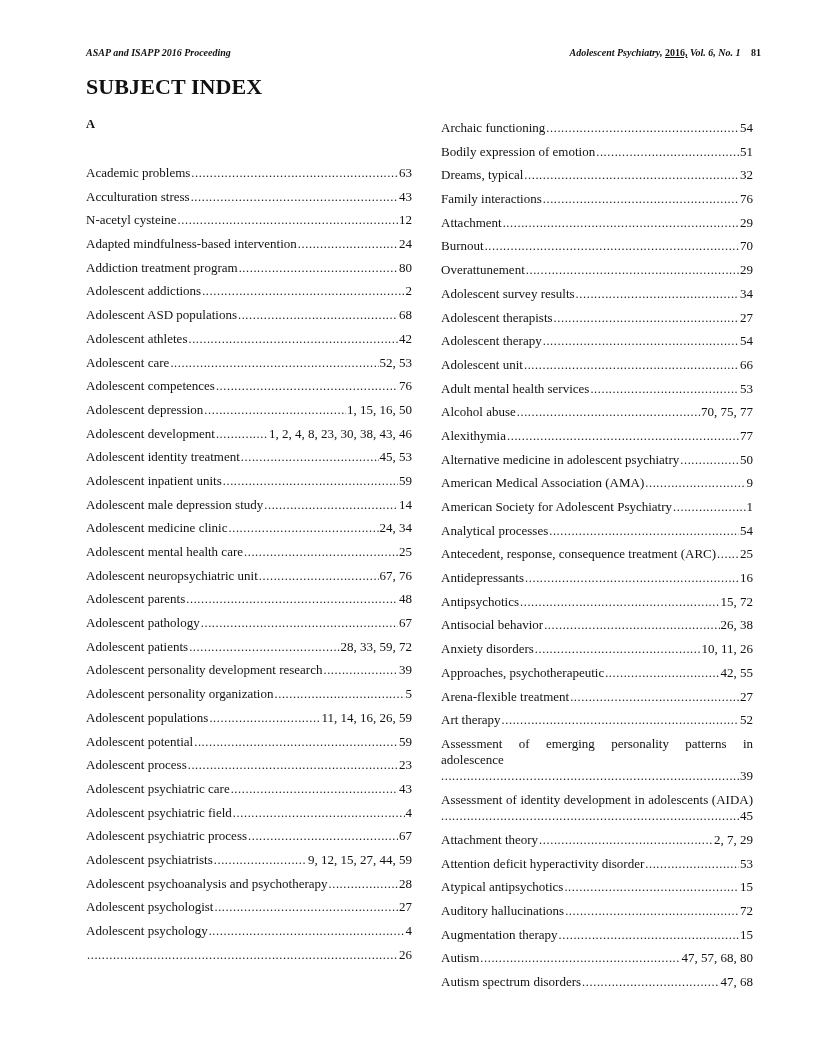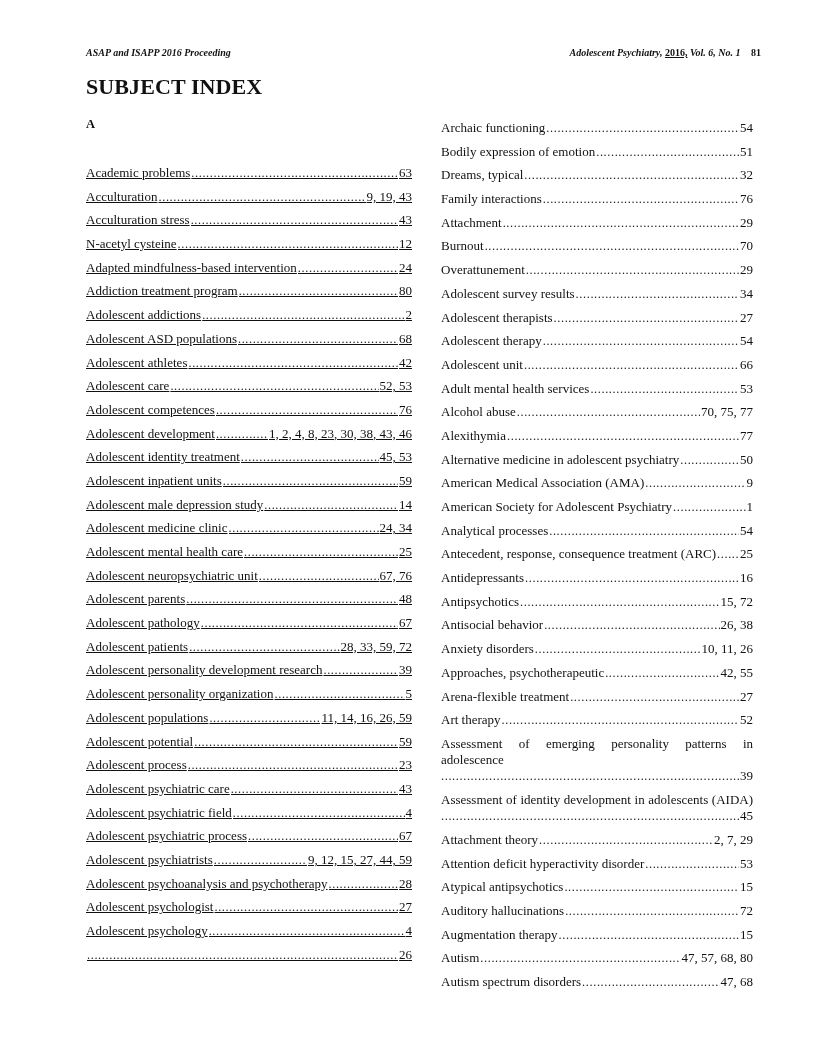--- a/index.html
+++ b/index.html
@@ -17,21 +17,21 @@
   .rh-right .pagenum { font-style: normal; margin-left: 8px; }
   .page-title {
     position: absolute; top: 74px; left: 86px;
     font-size: 22px; font-weight: bold; margin: 0; letter-spacing: 0.1px;
   }
   .section-letter {
     position: absolute; top: 117px; left: 86px;
     font-size: 12.5px; font-weight: bold;
   }
   .col { position: absolute; font-size: 13px; }
-  .col-left { left: 86px; width: 326px; top: 161px; text-decoration: underline; }
+  .col-left { left: 86px; width: 326px; top: 161px; }
   .col-right { left: 441px; width: 312px; top: 116px; }
   .entry {
     display: flex; align-items: baseline; height: 23.7px; line-height: 23.7px;
     white-space: nowrap;
   }
   .entry .term { flex: 0 0 auto; }
   .entry .leader {
     flex: 1 1 auto; overflow: hidden; margin: 0 1px;
     font-size: 12.4px; letter-spacing: 0.6px; color: #222;
   }
@@ -60,25 +60,20 @@
 <h1 class="page-title">SUBJECT INDEX</h1>
 <div class="section-letter">A</div>
 
 <div class="col col-left" id="col-left">
     <div class="entry">
       <span class="term">Academic problems</span>
       <span class="leader"></span>
       <span class="pages">63</span>
     </div>
     <div class="entry">
-      <span class="term">Acculturation</span>
-      <span class="leader"></span>
-      <span class="pages">9, 19, 43</span>
-    </div>
-    <div class="entry">
       <span class="term">Acculturation stress</span>
       <span class="leader"></span>
       <span class="pages">43</span>
     </div>
     <div class="entry">
       <span class="term">N-acetyl cysteine</span>
       <span class="leader"></span>
       <span class="pages">12</span>
     </div>
     <div class="entry">
@@ -108,20 +103,25 @@
     </div>
     <div class="entry">
       <span class="term">Adolescent care</span>
       <span class="leader"></span>
       <span class="pages">52, 53</span>
     </div>
     <div class="entry">
       <span class="term">Adolescent competences</span>
       <span class="leader"></span>
       <span class="pages">76</span>
+    </div>
+    <div class="entry">
+      <span class="term">Adolescent depression</span>
+      <span class="leader"></span>
+      <span class="pages">1, 15, 16, 50</span>
     </div>
     <div class="entry">
       <span class="term">Adolescent development</span>
       <span class="leader"></span>
       <span class="pages">1, 2, 4, 8, 23, 30, 38, 43, 46</span>
     </div>
     <div class="entry">
       <span class="term">Adolescent identity treatment</span>
       <span class="leader"></span>
       <span class="pages">45, 53</span>

